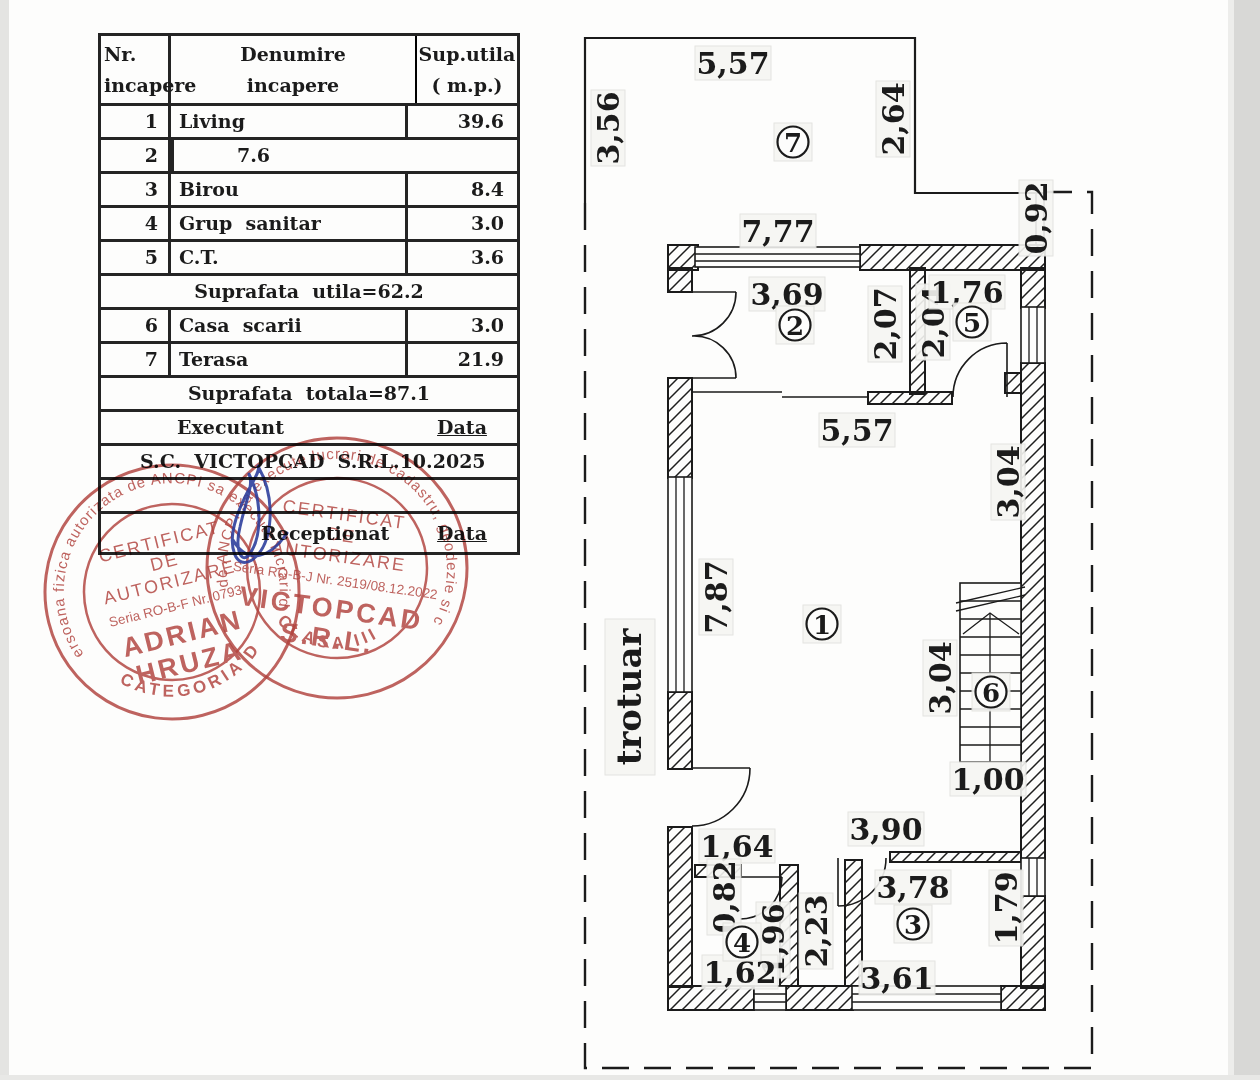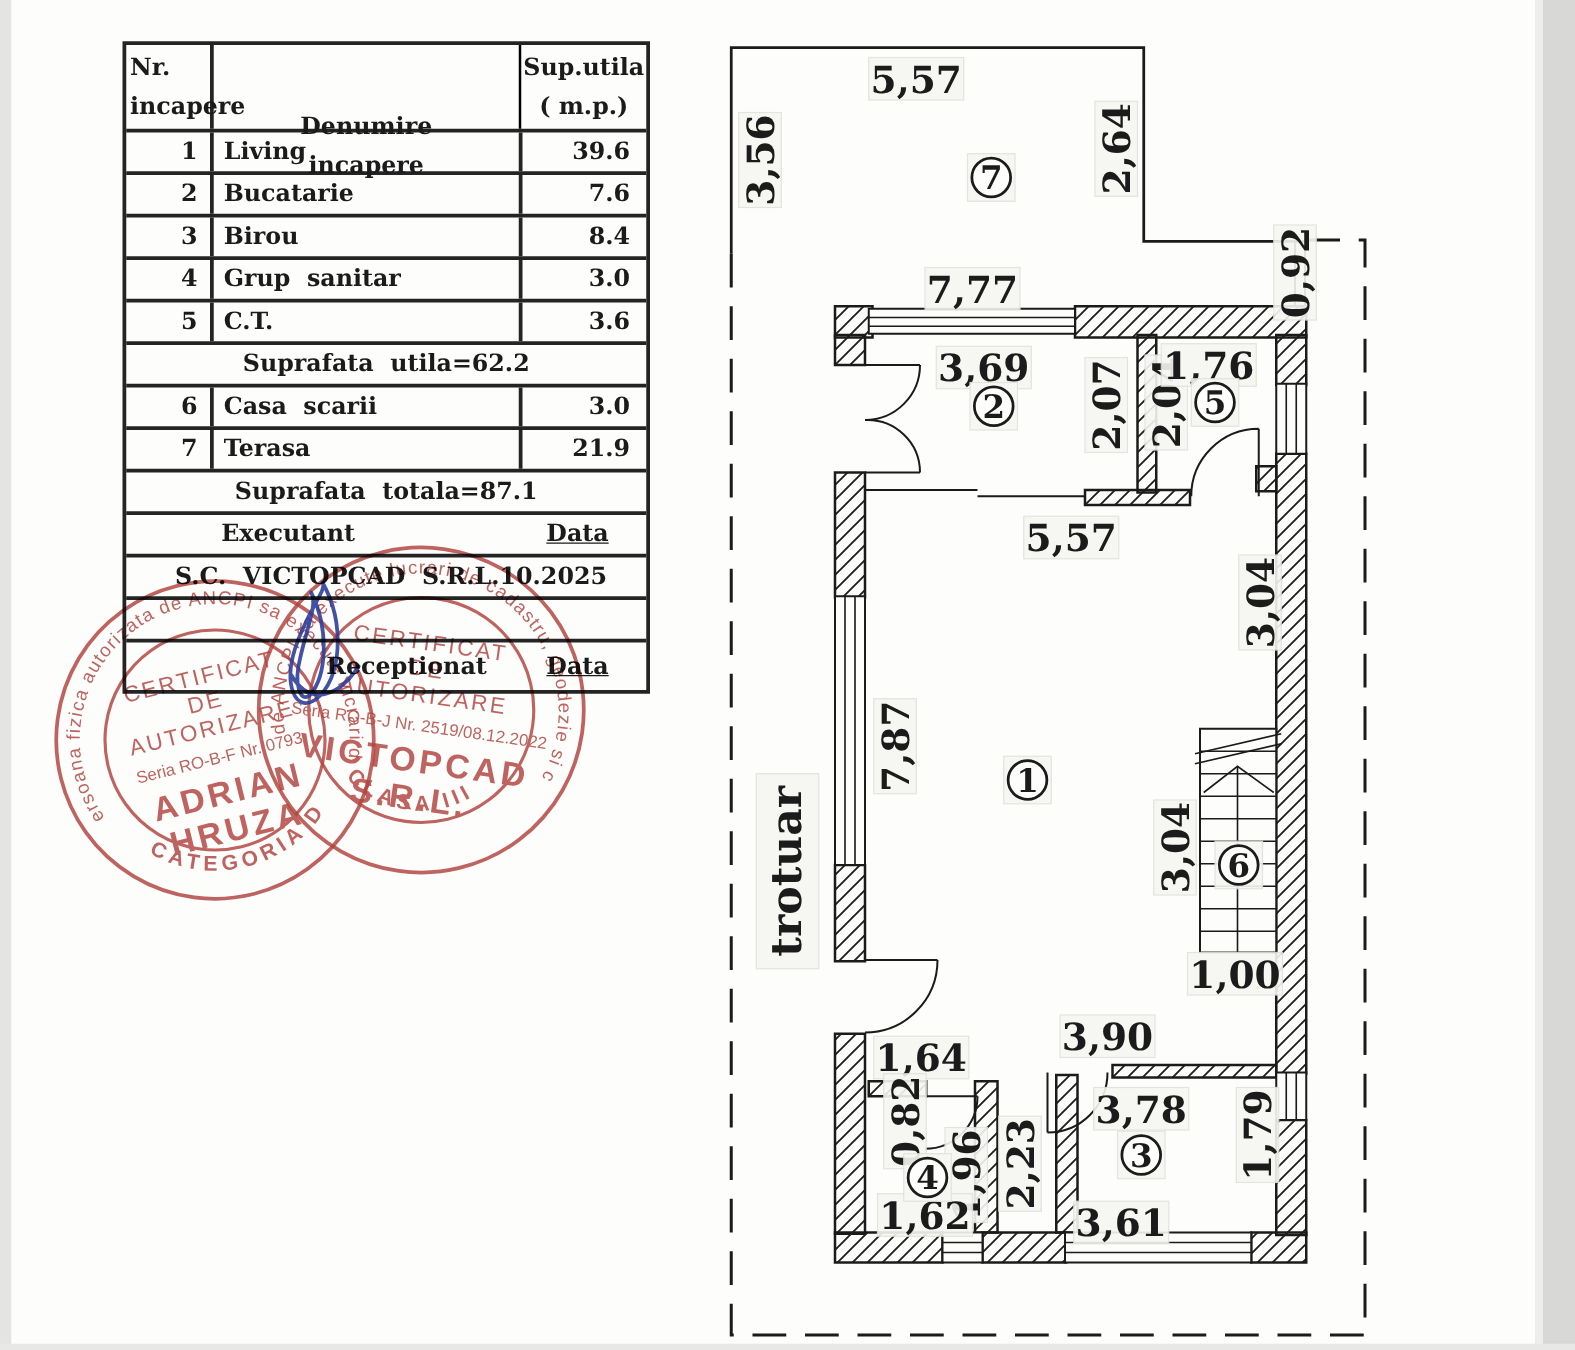--- a/index.html
+++ b/index.html
@@ -13,25 +13,25 @@
   #edge-right2{right:26px;top:0;width:6px;height:1080px;background:#ededeb;}
   #edge-bottom{left:0;bottom:0;width:1260px;height:5px;background:#e8e8e6;}
 
   
   #areas-table{position:absolute;left:98px;top:33px;width:422px;border:3px solid #242424;background:transparent;font-weight:700;font-size:19px;line-height:31px;}
   .trow{display:flex;border-bottom:3px solid #242424;height:34px;align-items:center;white-space:pre;}
   .trow:last-child{border-bottom:none;height:38px;}
   .thead{height:70px;border-bottom:3px solid #242424;display:flex;}
   .hc{display:flex;flex-direction:column;justify-content:center;align-items:center;height:100%;}
   .hc1{width:70px;border-right:3px solid #242424;align-items:flex-start;padding-left:3px;}
-  .hc2{flex:1;margin-top:47px;}
+  .hc2{flex:1;}
   .hc3{width:102px;border-left:2px solid #000000;}
   .c1{width:70px;height:100%;border-right:3px solid #242424;display:flex;align-items:center;justify-content:flex-end;padding-right:10px;}
   .c2{flex:1;height:100%;display:flex;align-items:center;padding-left:8px;}
-  .c3{width:102px;height:100%;border-left:3px solid #242424;display:flex;align-items:center;justify-content:flex-end;padding-right:13px;}
+  .c3{width:112px;height:100%;border-left:3px solid #242424;display:flex;align-items:center;justify-content:flex-end;padding-right:13px;}
   .span-center{flex:1;text-align:center;}
   .exe-label{padding-left:76px;flex:1;}
   .rec-label{padding-left:132px;flex:1;margin-left:28px;}
   .data-right{width:110px;text-align:center;text-decoration:underline;}
   .sc-name{padding-left:39px;flex:1;text-align:center;}
   .sc-date{width:130px;text-align:left;}
 
   
   #overlay{position:absolute;left:0;top:0;width:1260px;height:1080px;pointer-events:none;mix-blend-mode:multiply;}
   .ln{stroke:#1b1b1b;fill:none;}
@@ -77,21 +77,20 @@
       </div>
     </div>
 
     <div class="trow">
       <div class="c1">1</div>
       <div class="c2">Living</div>
       <div class="c3">39.6</div>
     </div>
     <div class="trow">
       <div class="c1">2</div>
-      <div class="c2">Bucatarie</div>
       <div class="c3">7.6</div>
     </div>
     <div class="trow">
       <div class="c1">3</div>
       <div class="c2">Birou</div>
       <div class="c3">8.4</div>
     </div>
     <div class="trow">
       <div class="c1">4</div>
       <div class="c2">Grup  sanitar</div>

